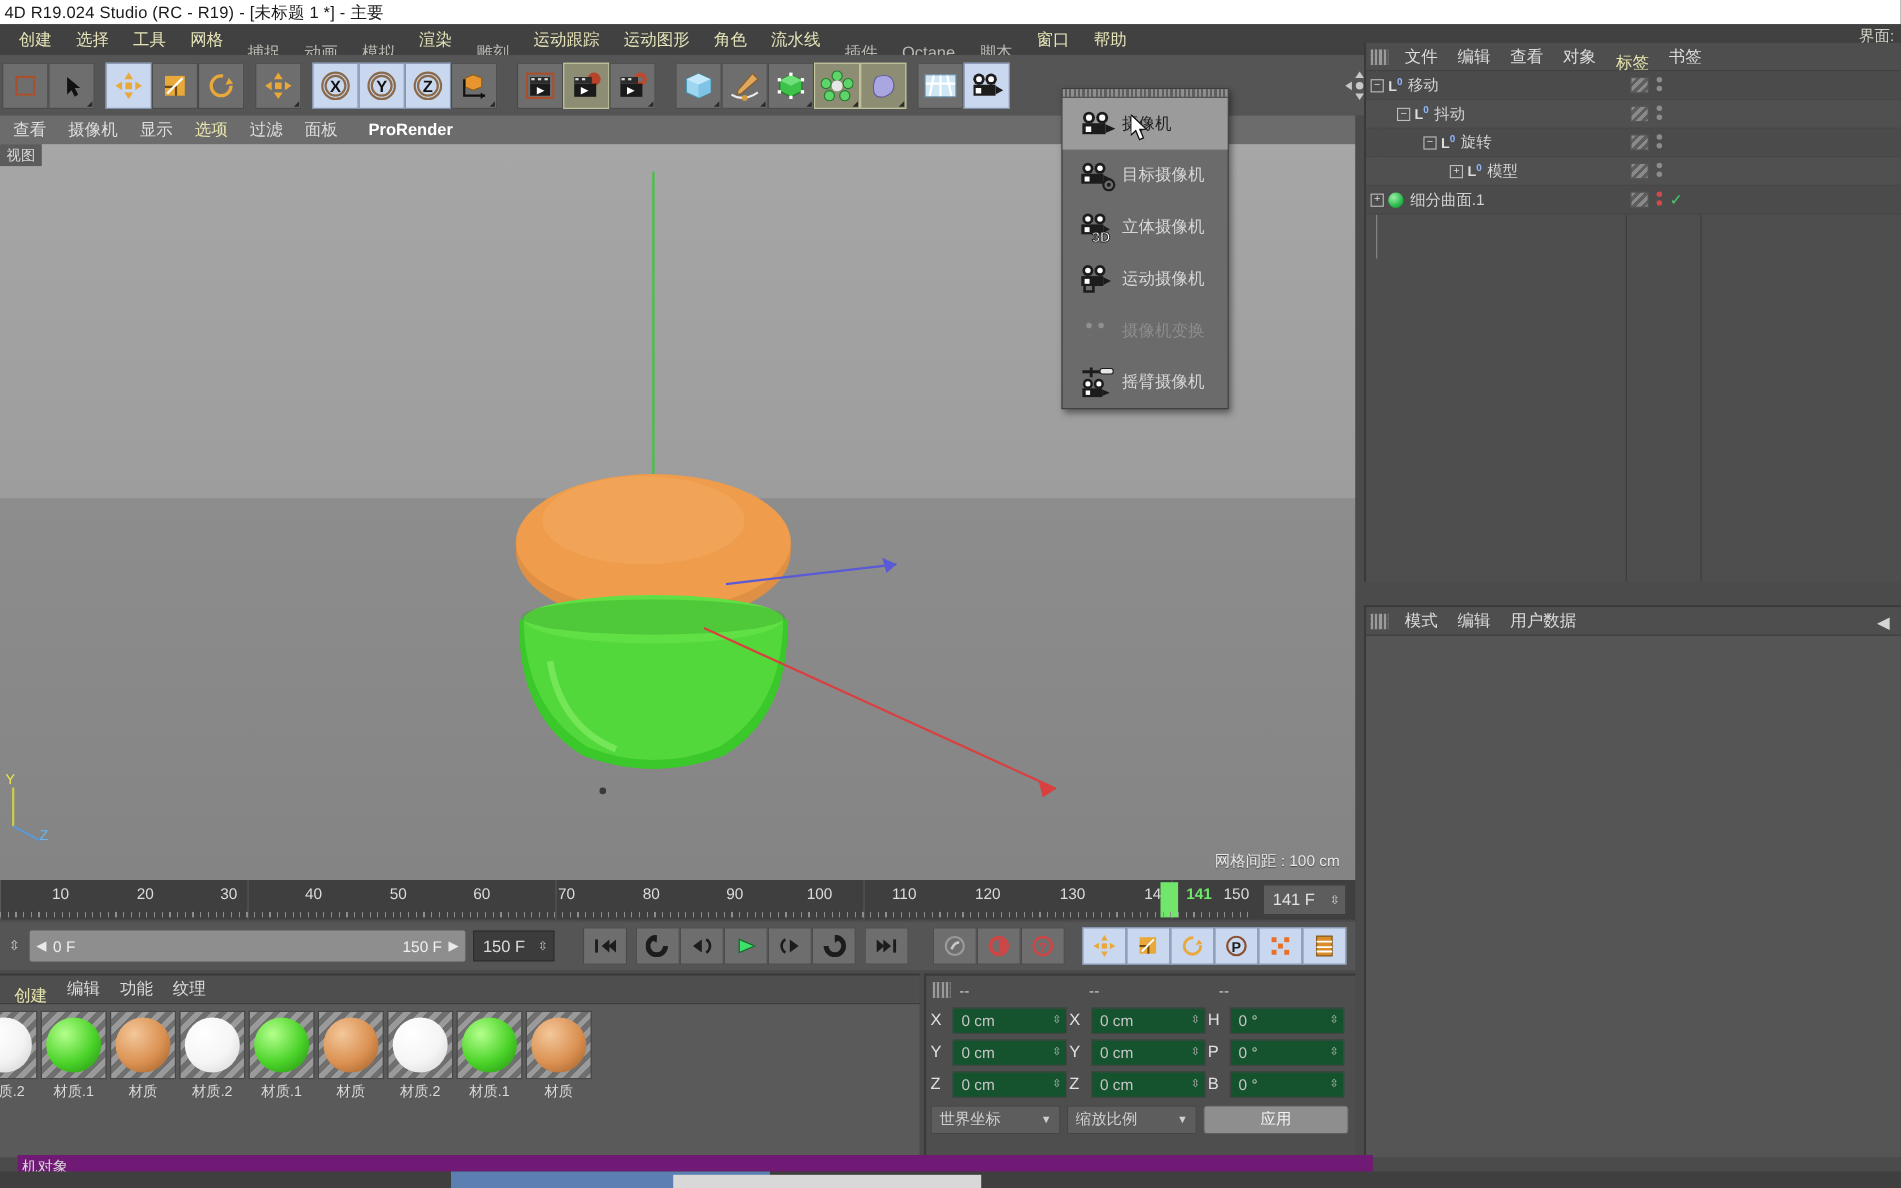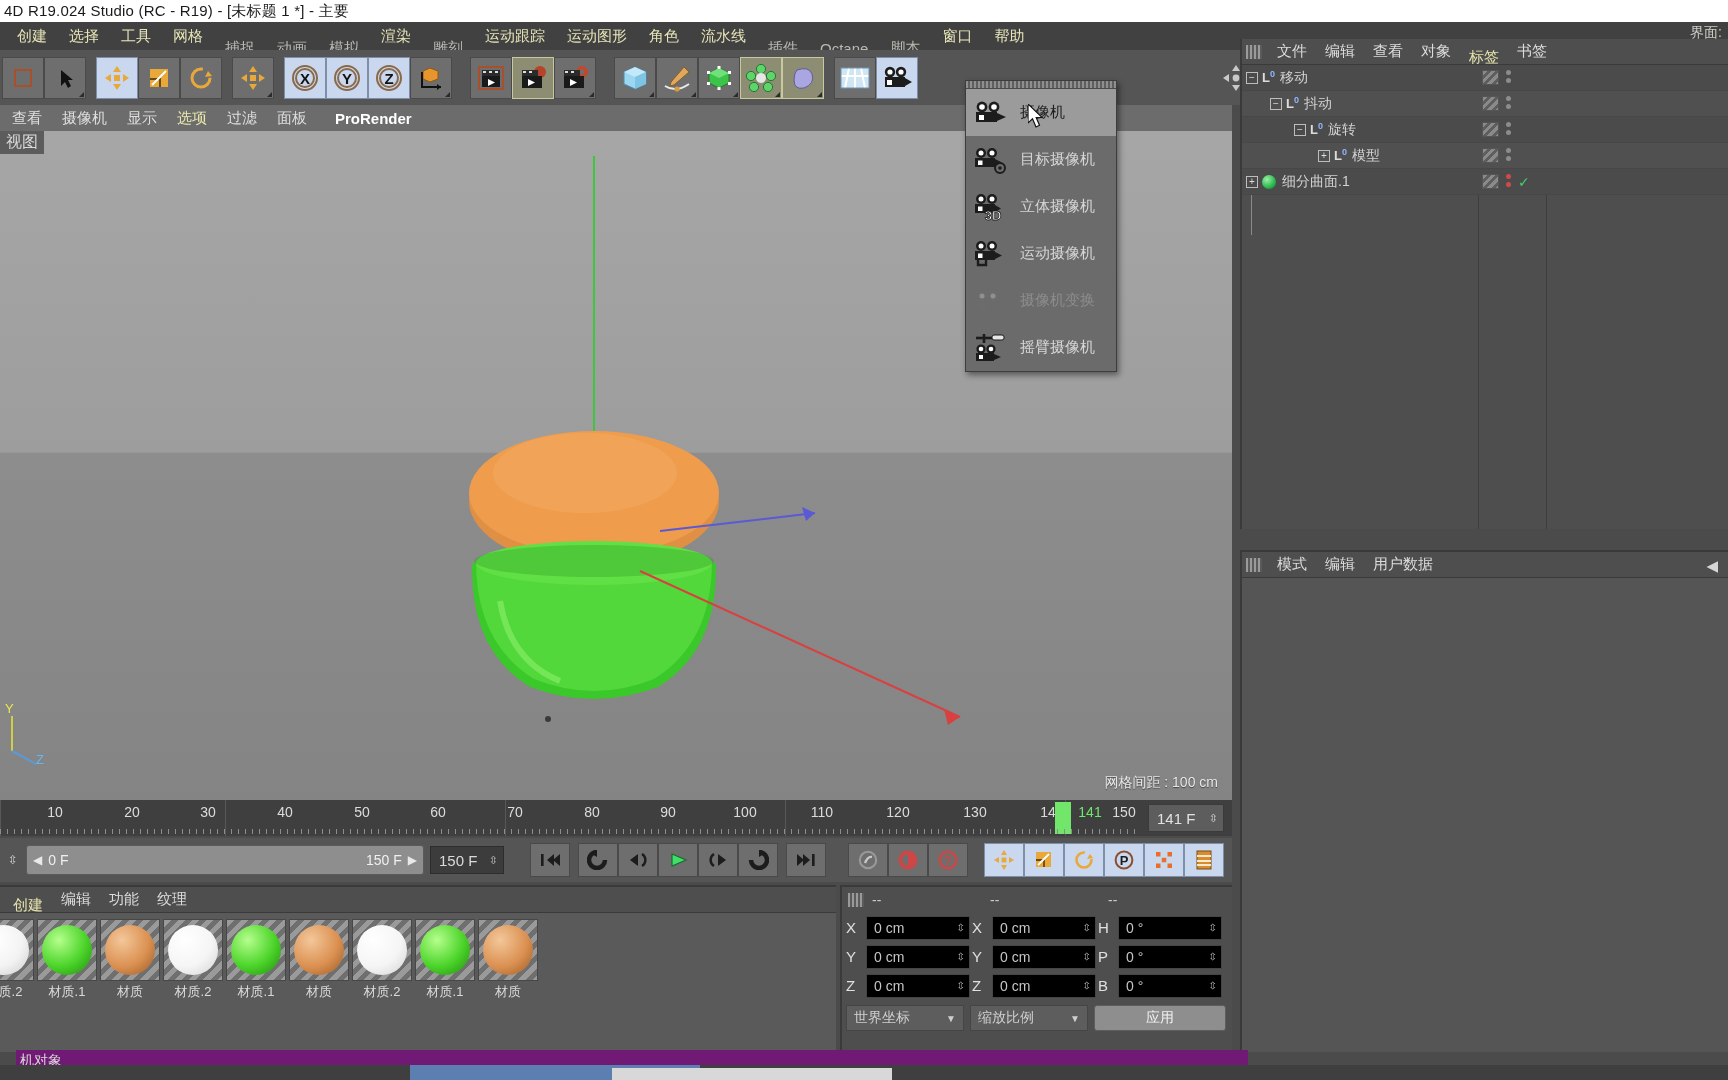--- a/index.html
+++ b/index.html
@@ -45,40 +45,40 @@
   #viewportwrap { position:absolute; left:0; top:105px; width:1232px; height:695px; }
   #vpmenu {
     position:absolute; left:0; top:0; width:1232px; height:26px; background:#6c6c6c;
     display:flex; align-items:center; padding-left:2px;
   }
   #vpmenu .vi { font-size:15px; color:#dedede; padding:1px 10px; cursor:default; }
   #vpmenu .vi.hl { color:#e8e6ae; }
   #vpmenu .vi.pr { color:#ffffff; font-weight:bold; padding-left:18px;}
   #vptag {
     position:absolute; left:0; top:26px; background:#5c5c5c; color:#d8d8d8;
-    font-size:16px; padding:1px 6px; z-index:5;
+    font-size:13px; padding:1px 6px; z-index:5;
   }
   #viewport {
     position:absolute; left:0; top:26px; width:1232px; height:669px;
     background:linear-gradient(#a6a6a6 0%, #9d9d9d 48%, #8d8d8d 48.2%, #848484 100%);
     overflow:hidden;
   }
   #gridinfo { position:absolute; right:14px; bottom:8px; color:#e8e8e8; font-size:14px;
     text-shadow:0 1px 1px #444;}
 
   
   #dropdown {
     position:absolute; left:965px; top:80px; width:152px;
     background:#6b6b6b; border:1px solid #3c3c3c; z-index:60;
     box-shadow:2px 3px 6px rgba(0,0,0,.45);
   }
   #dropdown .grip { height:8px; background:repeating-linear-gradient(90deg,#8f8f8f 0 2px,#5f5f5f 2px 4px);
     border-bottom:1px solid #4a4a4a;}
   .dditem { height:47px; display:flex; align-items:center; padding-left:6px; cursor:pointer; }
-  .dditem .ddico { width:44px; height:40px; display:flex; align-items:center; justify-content:flex-start;}
+  .dditem .ddico { width:44px; height:40px; display:flex; align-items:center; justify-content:flex-end;}
   .dditem .ddlbl { font-size:15px; color:#d6d6d6; padding-left:4px; }
   .dditem.hover { background:#9b9b9b; }
   .dditem.hover .ddlbl { color:#1f1f1f; }
   .dditem.disabled .ddlbl { color:#8c8c8c; }
   .dditem.disabled .ddico { opacity:.45; }
   #cursorarrow { position:absolute; left:1028px; top:104px; z-index:70; }
 
   
   #objmgr { position:absolute; left:1240px; top:39px; width:488px; height:490px; background:#4a4a4a;
     border-left:2px solid #3a3a3a; }
@@ -159,21 +159,21 @@
   
   #coord { position:absolute; left:840px; top:885px; width:392px; height:165px; background:#4e4e4e;
     border-top:2px solid #3a3a3a; border-left:2px solid #3a3a3a;}
   #coordhdr { height:26px; display:flex; align-items:center; color:#c9c9c9; font-size:14px;}
   #coordhdr .dots { width:16px;height:14px;margin:0 8px 0 6px;
     background:repeating-linear-gradient(90deg,#9a9a9a 0 2px,#5a5a5a 2px 4px),
                repeating-linear-gradient(0deg,#9a9a9a 0 2px,#5a5a5a 2px 4px);}
   #coordhdr span { width:118px; }
   .crow { display:flex; align-items:center; height:29px; padding-left:4px; gap:2px;}
   .cl { width:18px; color:#e0e0e0; font-size:15px; text-align:left;}
-  .cf { width:104px; height:24px; background:#000000; border:1px solid #454545; position:relative;
+  .cf { width:104px; height:24px; background:#14532d; border:1px solid #454545; position:relative;
     color:#c6c6c6; font-size:14px; display:flex; align-items:center; padding-left:7px;}
   .cf .sp { position:absolute; right:4px; font-size:10px; color:#b6b6b6;}
   .crow2 { display:flex; align-items:center; height:32px; padding-left:4px; gap:6px; margin-top:2px;}
   .cdd { width:118px; height:26px; background:#5d5d5d; border:1px solid #454545; color:#cfcfcf;
     font-size:14px; display:flex; align-items:center; justify-content:space-between; padding:0 7px;}
   .cbtn { width:132px; height:26px; background:#8e8e8e; border:1px solid #5d5d5d; color:#f2f2f2;
     font-size:14px; display:flex; align-items:center; justify-content:center; border-radius:3px;
     cursor:pointer;}
 
   
@@ -688,21 +688,21 @@
     <span class="tick" style="left:438px">60</span>
     <span class="tick" style="left:515px">70</span>
     <span class="tick" style="left:592px">80</span>
     <span class="tick" style="left:668px">90</span>
     <span class="tick" style="left:745px">100</span>
     <span class="tick" style="left:822px">110</span>
     <span class="tick" style="left:898px">120</span>
     <span class="tick" style="left:975px">130</span>
     <span class="tick" style="left:1048px">14</span>
     <div id="playhead" style="left:1055px"></div>
-    <span class="tick" style="left:1090px;color:#6ee96a;font-weight:normal">141</span>
+    <span class="tick" style="left:1090px;color:#6ee96a;font-weight:bold">141</span>
     <span class="tick" style="left:1124px">150</span>
     <div id="minidots"></div>
   </div>
   <div id="framefield">
     <span>141 F</span>
     <span class="spin">⇳</span>
   </div>
 </div>
 
 <div id="transport">

